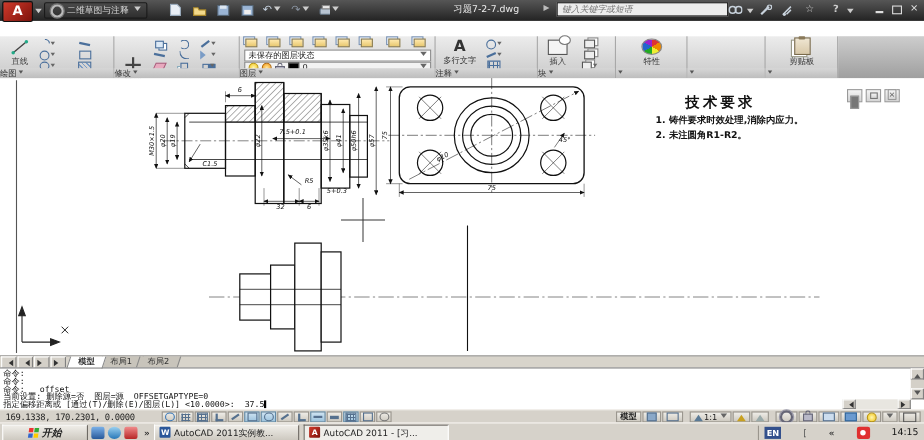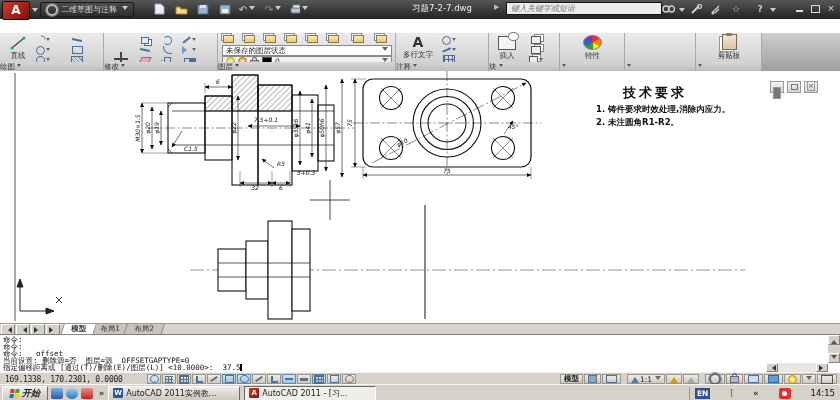--- a/index.html
+++ b/index.html
@@ -125,21 +125,21 @@
   .tg.bar{border:none;width:8px;height:2px;background:#55708e;transform:rotate(-35deg);}
   .tg.l{border:none;border-left:2px solid #55708e;border-bottom:2px solid #55708e;width:5px;height:5px;}
   .tg.dot{border-radius:50%;}
   .sb-right{margin-left:auto;display:flex;align-items:center;gap:1px;padding-right:3px;}
   .sbtn2{height:10px;background:linear-gradient(#efede8,#cdc9c0);border:1px solid #9a968e;display:inline-flex;align-items:center;
     justify-content:center;font-size:7.5px;padding:0 3px;box-sizing:border-box;gap:1px;}
   .anno-tri{width:0;height:0;border:4px solid transparent;border-bottom:6px solid #5a7a96;margin-top:-3px;}
 
   
   .taskbar{left:0;top:384px;width:840px;height:16px;background:#d6d2ca;border-top:1px solid #f8f6f2;display:flex;align-items:center;}
-  .startbtn{margin-left:2px;height:13px;display:flex;align-items:center;gap:3px;padding:0 7px;background:linear-gradient(#efede8,#cdc9c0);
+  .startbtn{margin-left:2px;height:13px;display:flex;align-items:center;gap:3px;padding:0 23px;background:linear-gradient(#efede8,#cdc9c0);
     border:1px solid #fff;border-right-color:#6e6a64;border-bottom-color:#6e6a64;font-weight:bold;font-style:italic;font-size:9px;}
   .winflag{width:9px;height:9px;display:grid;grid-template-columns:4px 4px;grid-template-rows:4px 4px;gap:1px;transform:skewX(-8deg);}
   .winflag i:nth-child(1){background:#e33;}.winflag i:nth-child(2){background:#3a3;}
   .winflag i:nth-child(3){background:#36c;}.winflag i:nth-child(4){background:#fc0;}
   .ql{width:12px;height:11px;border-radius:2px;margin-left:3px;}
   .taskbtn{height:13px;display:flex;align-items:center;gap:3px;padding:0 4px;margin-left:4px;font-size:8px;white-space:nowrap;
     background:linear-gradient(#efede8,#cdc9c0);border:1px solid #fff;border-right-color:#6e6a64;border-bottom-color:#6e6a64;width:122px;overflow:hidden;}
   .taskbtn.active{background:#efeeea;border:1px solid #6e6a64;border-right-color:#fff;border-bottom-color:#fff;}
   .tico{width:10px;height:10px;flex:0 0 auto;border-radius:1px;color:#fff;font-size:7px;font-weight:bold;text-align:center;line-height:10px;}
   .tray{margin-left:auto;display:flex;align-items:center;gap:20px;padding-right:5px;height:13px;border-left:1px solid #9a968e;padding-left:5px;}

